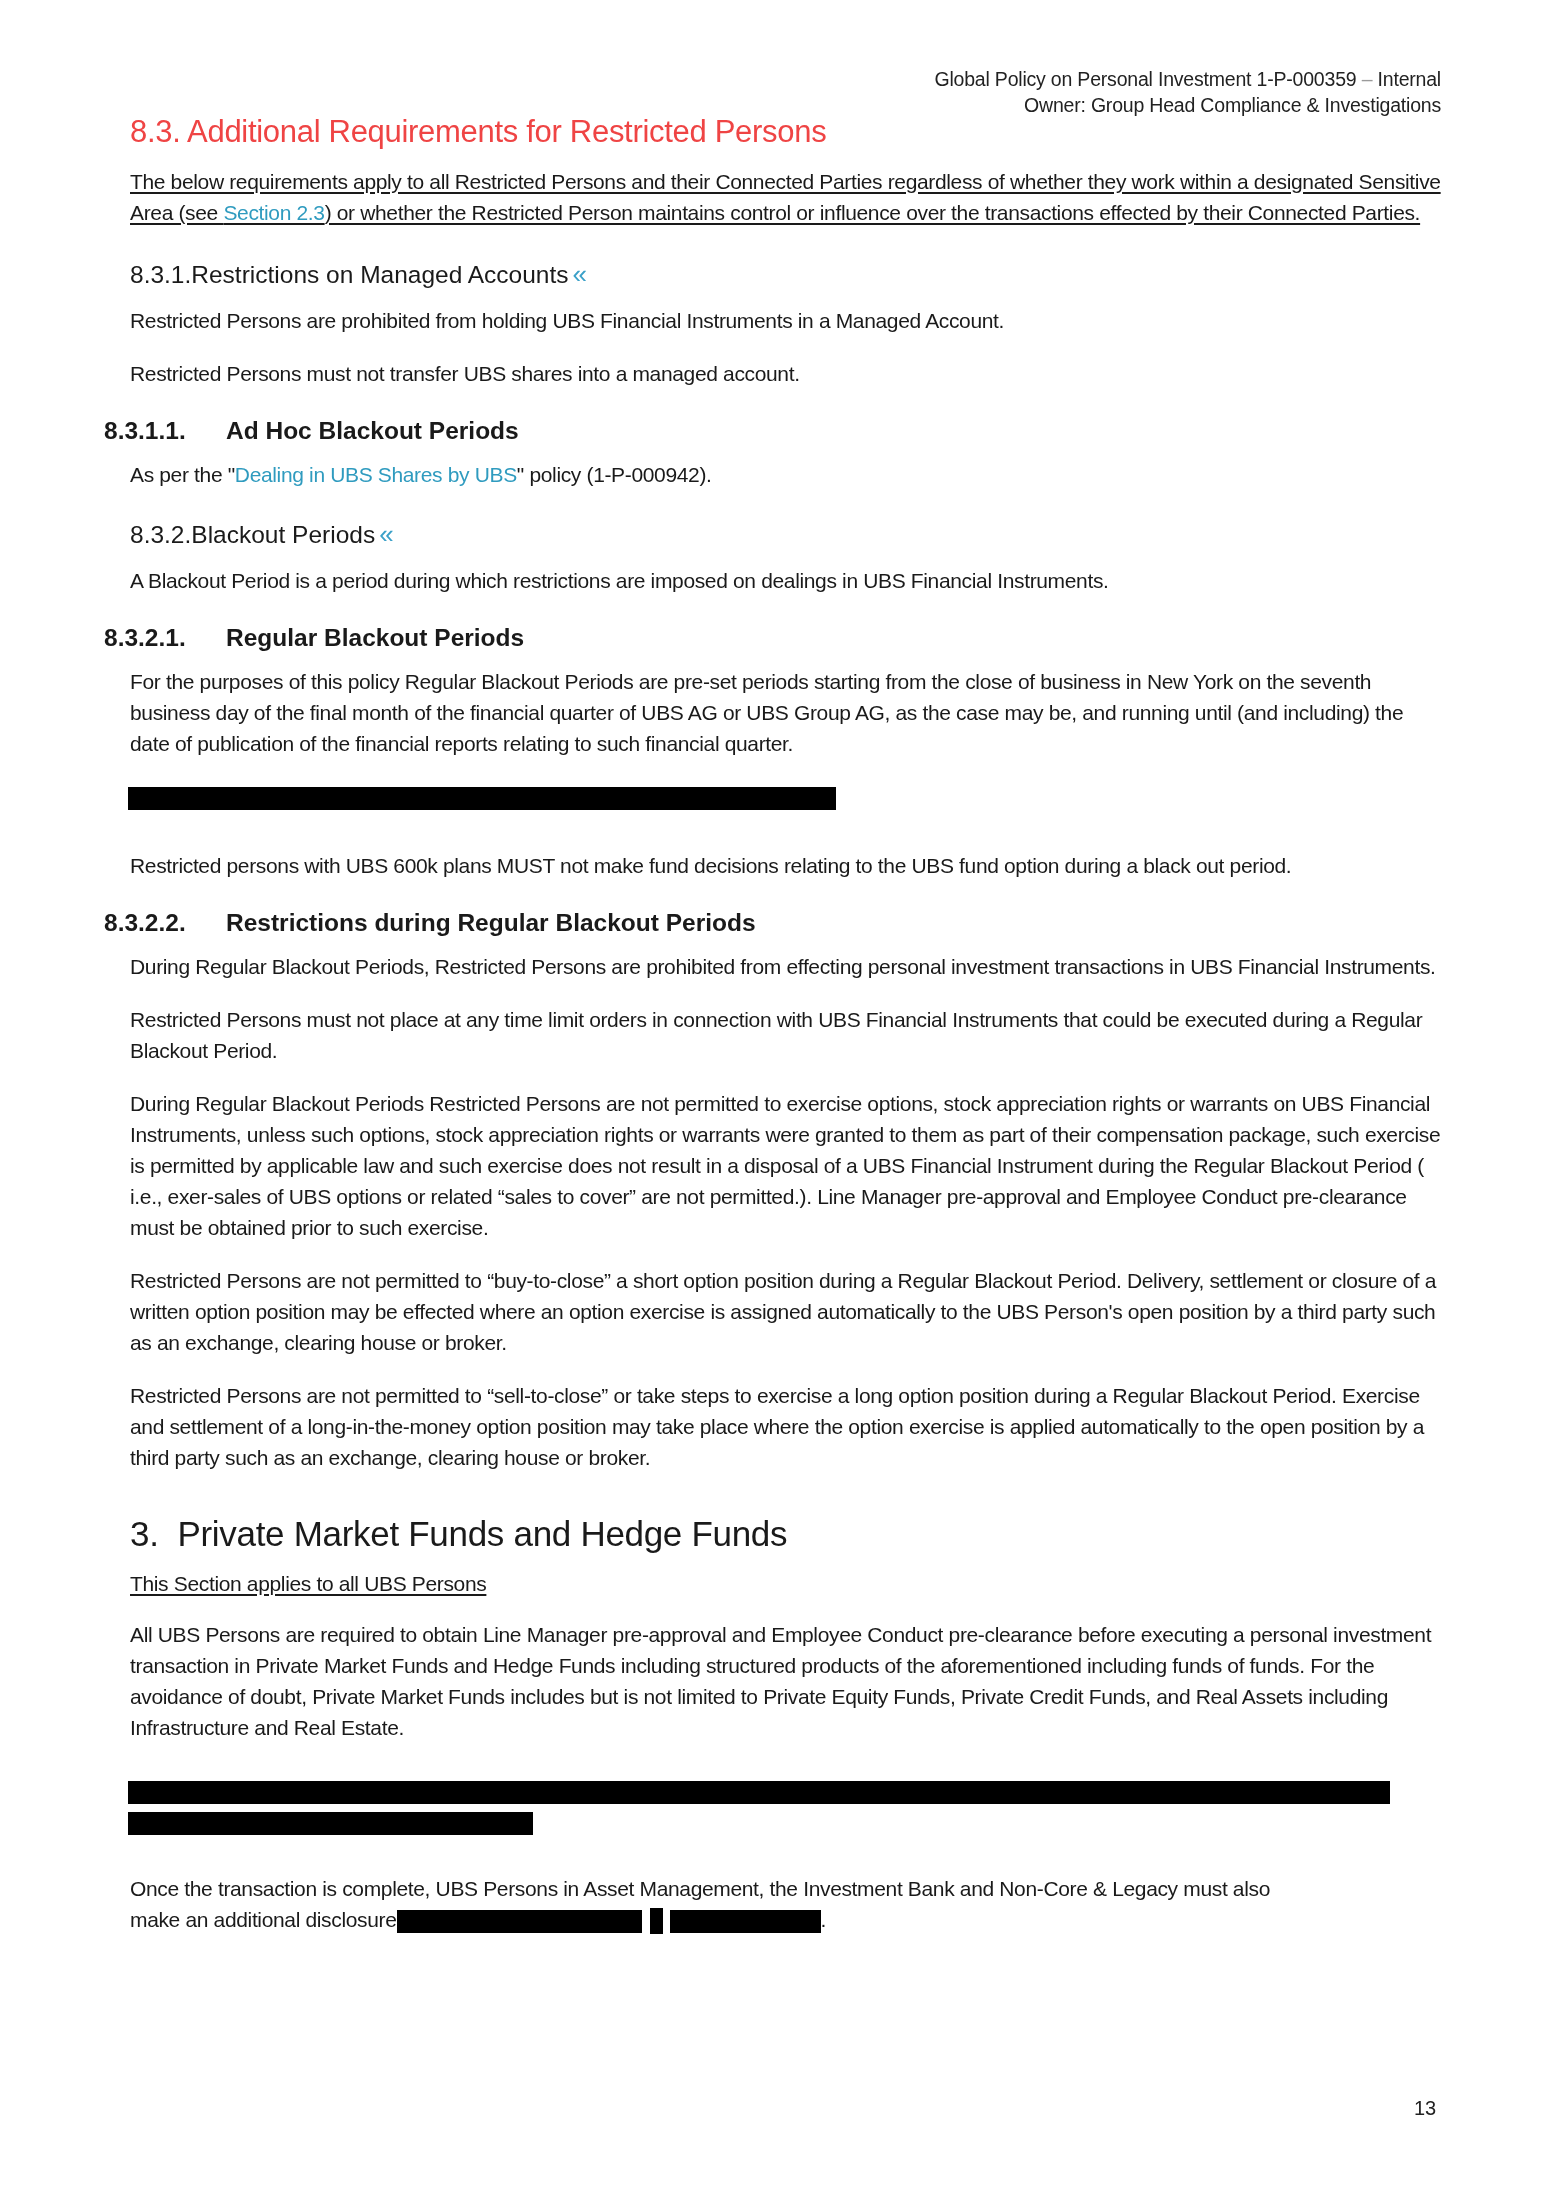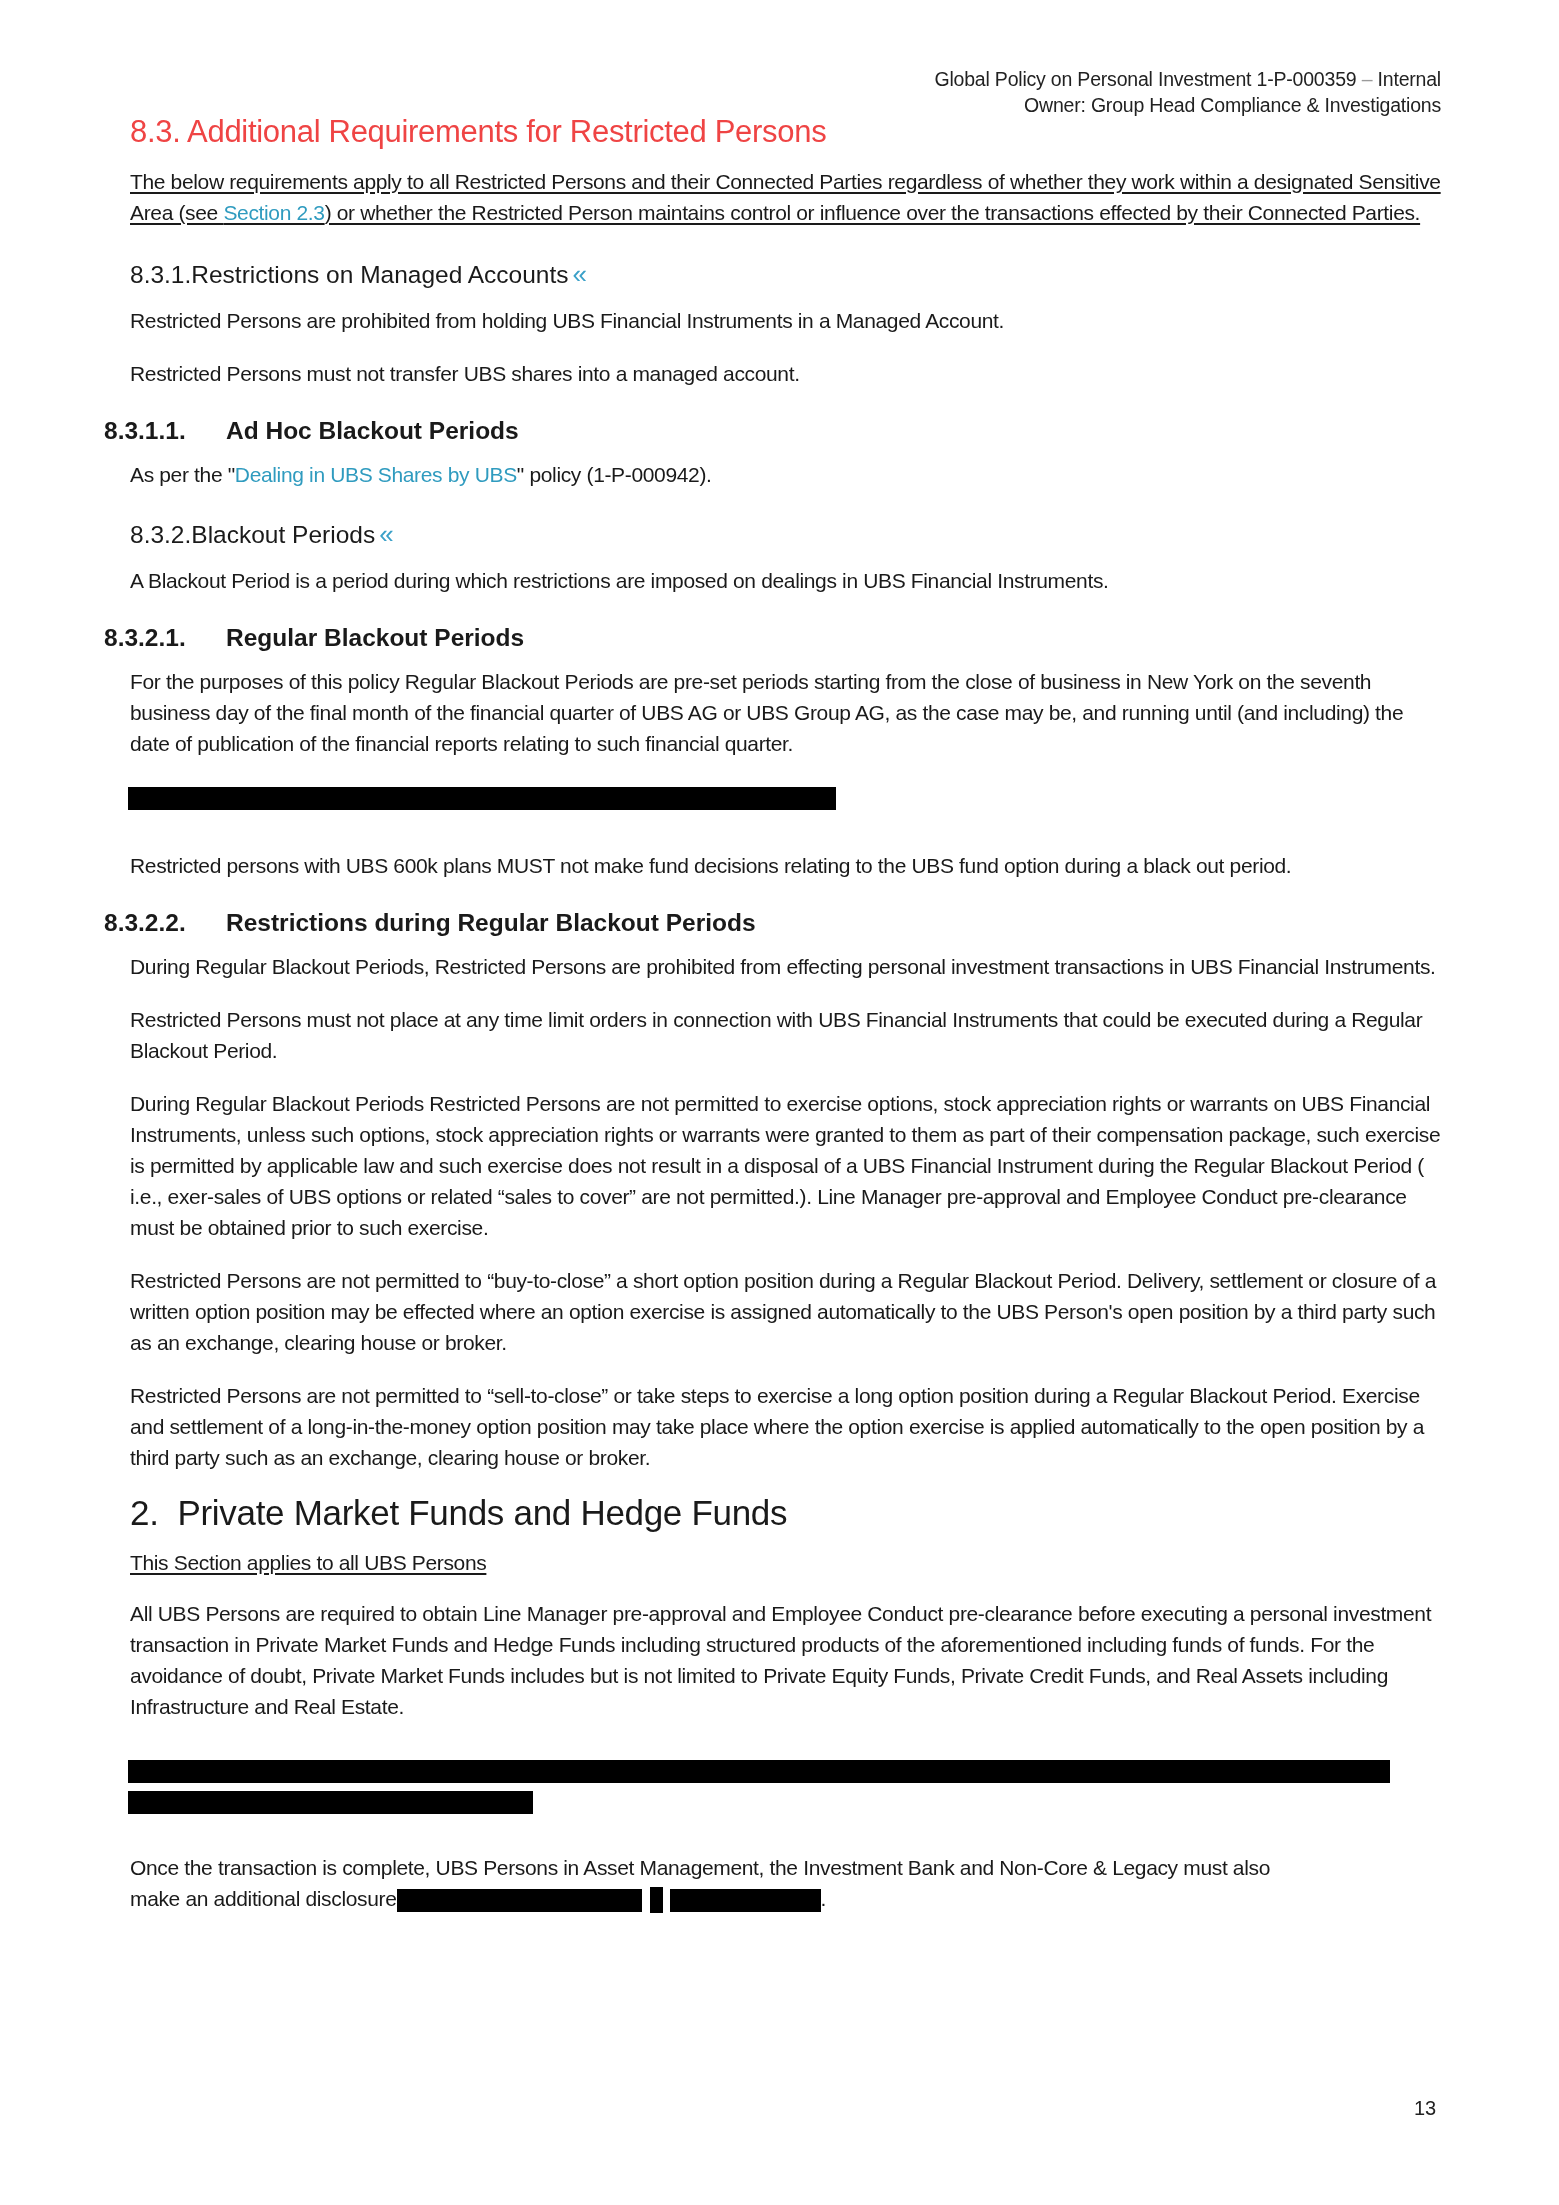--- a/index.html
+++ b/index.html
@@ -76,23 +76,23 @@
   <h4 class="h4"><span class="num">8.3.2.1.</span><span>Regular Blackout Periods</span></h4>
   <p style="margin-bottom:28px;">For the purposes of this policy Regular Blackout Periods are pre-set periods starting from the close of business in New York on the seventh business day of the final month of the financial quarter of UBS AG or UBS Group AG, as the case may be, and running until (and including) the date of publication of the financial reports relating to such financial quarter.</p>
   <div class="redact" style="width:708px;height:23px;margin:0 0 40px -2px;"></div>
   <p style="margin-bottom:26px;">Restricted persons with UBS 600k plans MUST not make fund decisions relating to the UBS fund option during a black out period.</p>
 
   <h4 class="h4"><span class="num">8.3.2.2.</span><span>Restrictions during Regular Blackout Periods</span></h4>
   <p>During Regular Blackout Periods, Restricted Persons are prohibited from effecting personal investment transactions in UBS Financial Instruments.</p>
   <p>Restricted Persons must not place at any time limit orders in connection with UBS Financial Instruments that could be executed during a Regular Blackout Period.</p>
   <p>During Regular Blackout Periods Restricted Persons are not permitted to exercise options, stock appreciation rights or warrants on UBS Financial Instruments, unless such options, stock appreciation rights or warrants were granted to them as part of their compensation package, such exercise is permitted by applicable law and such exercise does not result in a disposal of a UBS Financial Instrument during the Regular Blackout Period ( i.e., exer-sales of UBS options or related “sales to cover” are not permitted.). Line Manager pre-approval and Employee Conduct pre-clearance must be obtained prior to such exercise.</p>
   <p>Restricted Persons are not permitted to “buy-to-close” a short option position during a Regular Blackout Period. Delivery, settlement or closure of a written option position may be effected where an option exercise is assigned automatically to the UBS Person's open position by a third party such as an exchange, clearing house or broker.</p>
-  <p style="margin-bottom:18px;">Restricted Persons are not permitted to “sell-to-close” or take steps to exercise a long option position during a Regular Blackout Period. Exercise and settlement of a long-in-the-money option position may take place where the option exercise is applied automatically to the open position by a third party such as an exchange, clearing house or broker.</p>
+  <p style="margin-bottom:39px;">Restricted Persons are not permitted to “sell-to-close” or take steps to exercise a long option position during a Regular Blackout Period. Exercise and settlement of a long-in-the-money option position may take place where the option exercise is applied automatically to the open position by a third party such as an exchange, clearing house or broker.</p>
 
-  <h1 class="h1" style="white-space:pre;">2.  Private Market Funds and Hedge Funds</h1>
+  <h1 class="h1" style="white-space:pre;">3.  Private Market Funds and Hedge Funds</h1>
   <p class="u" style="margin-bottom:20px;">This Section applies to all UBS Persons</p>
   <p style="margin-bottom:38px;">All UBS Persons are required to obtain Line Manager pre-approval and Employee Conduct pre-clearance before executing a personal investment transaction in Private Market Funds and Hedge Funds including structured products of the aforementioned including funds of funds. For the avoidance of doubt, Private Market Funds includes but is not limited to Private Equity Funds, Private Credit Funds, and Real Assets including Infrastructure and Real Estate.</p>
 
   <div class="redact" style="width:1262px;height:23px;margin:0 0 8px -2px;"></div>
   <div class="redact" style="width:405px;height:23px;margin:0 0 38px -2px;"></div>
 
   <p>
     <span>Once the transaction is complete, UBS Persons in Asset Management, the Investment Bank and Non-Core &amp; Legacy must also</span><br>
     <span>make an additional disclosure</span><span class="redact-inline" style="width:245px;"></span><span class="redact-inline" style="width:13px;height:26px;margin-left:8px;vertical-align:-7px;"></span><span class="redact-inline" style="width:151px;margin-left:7px;"></span><span>.</span>
   </p>

